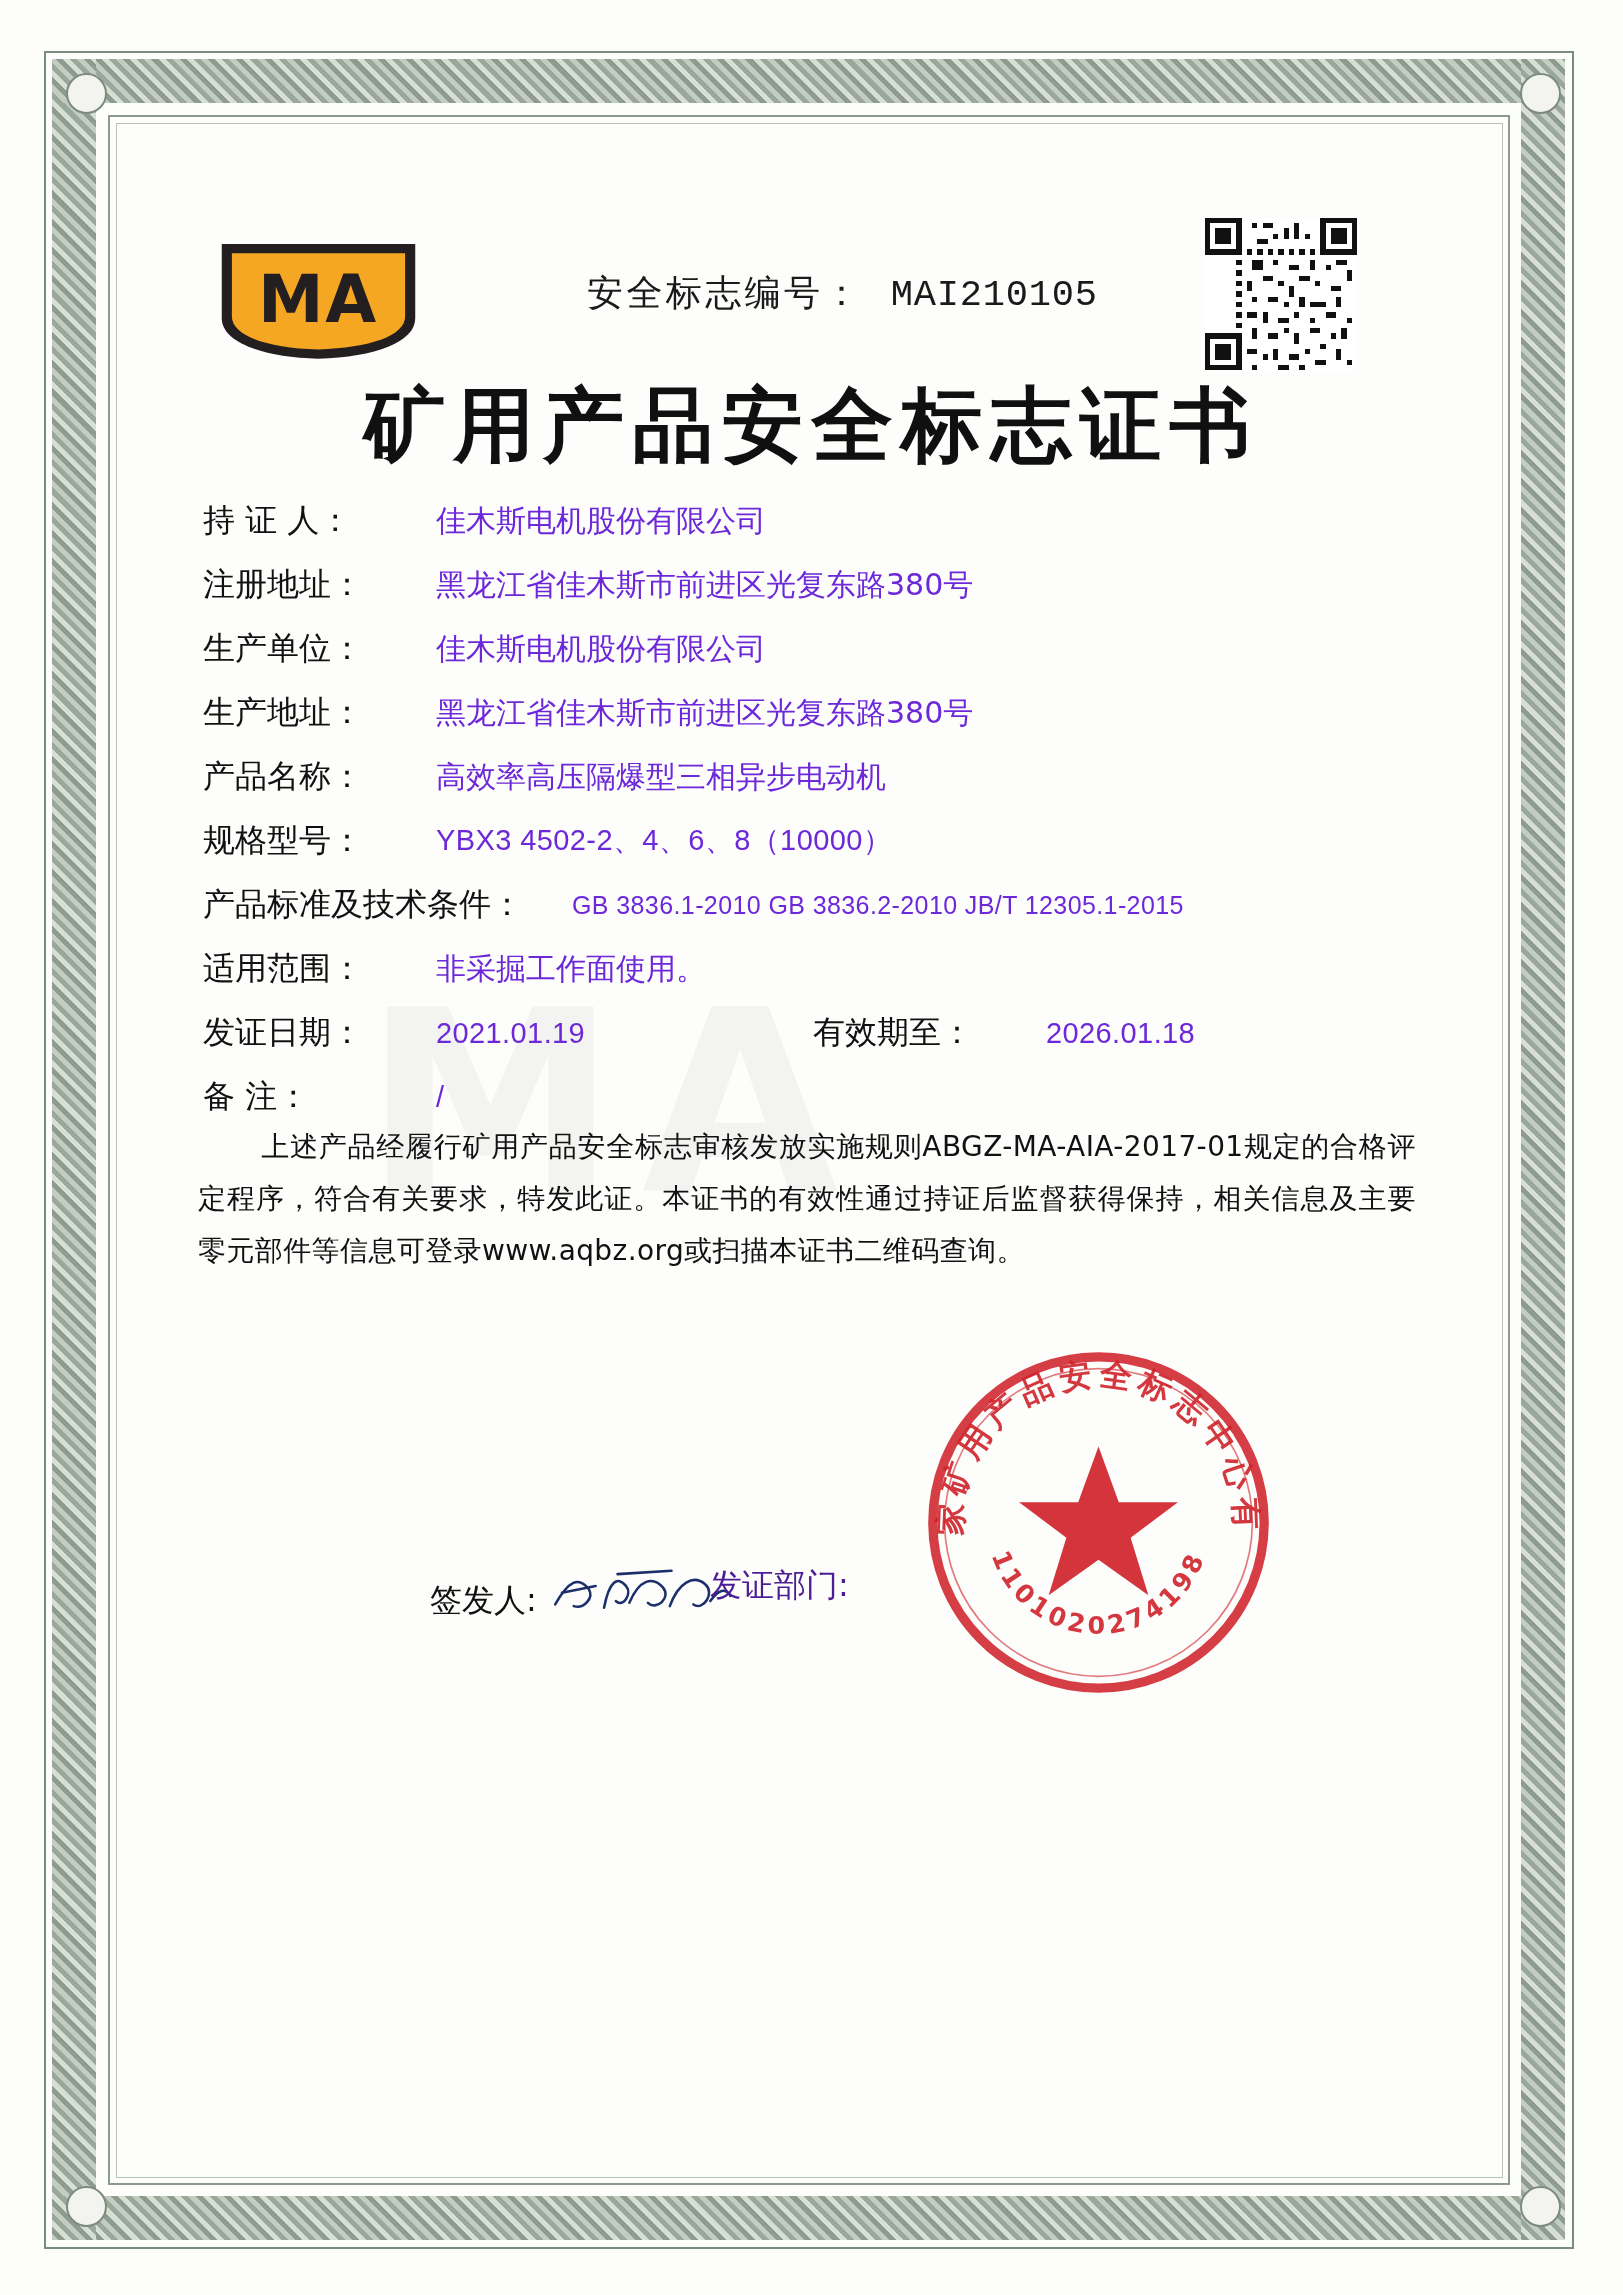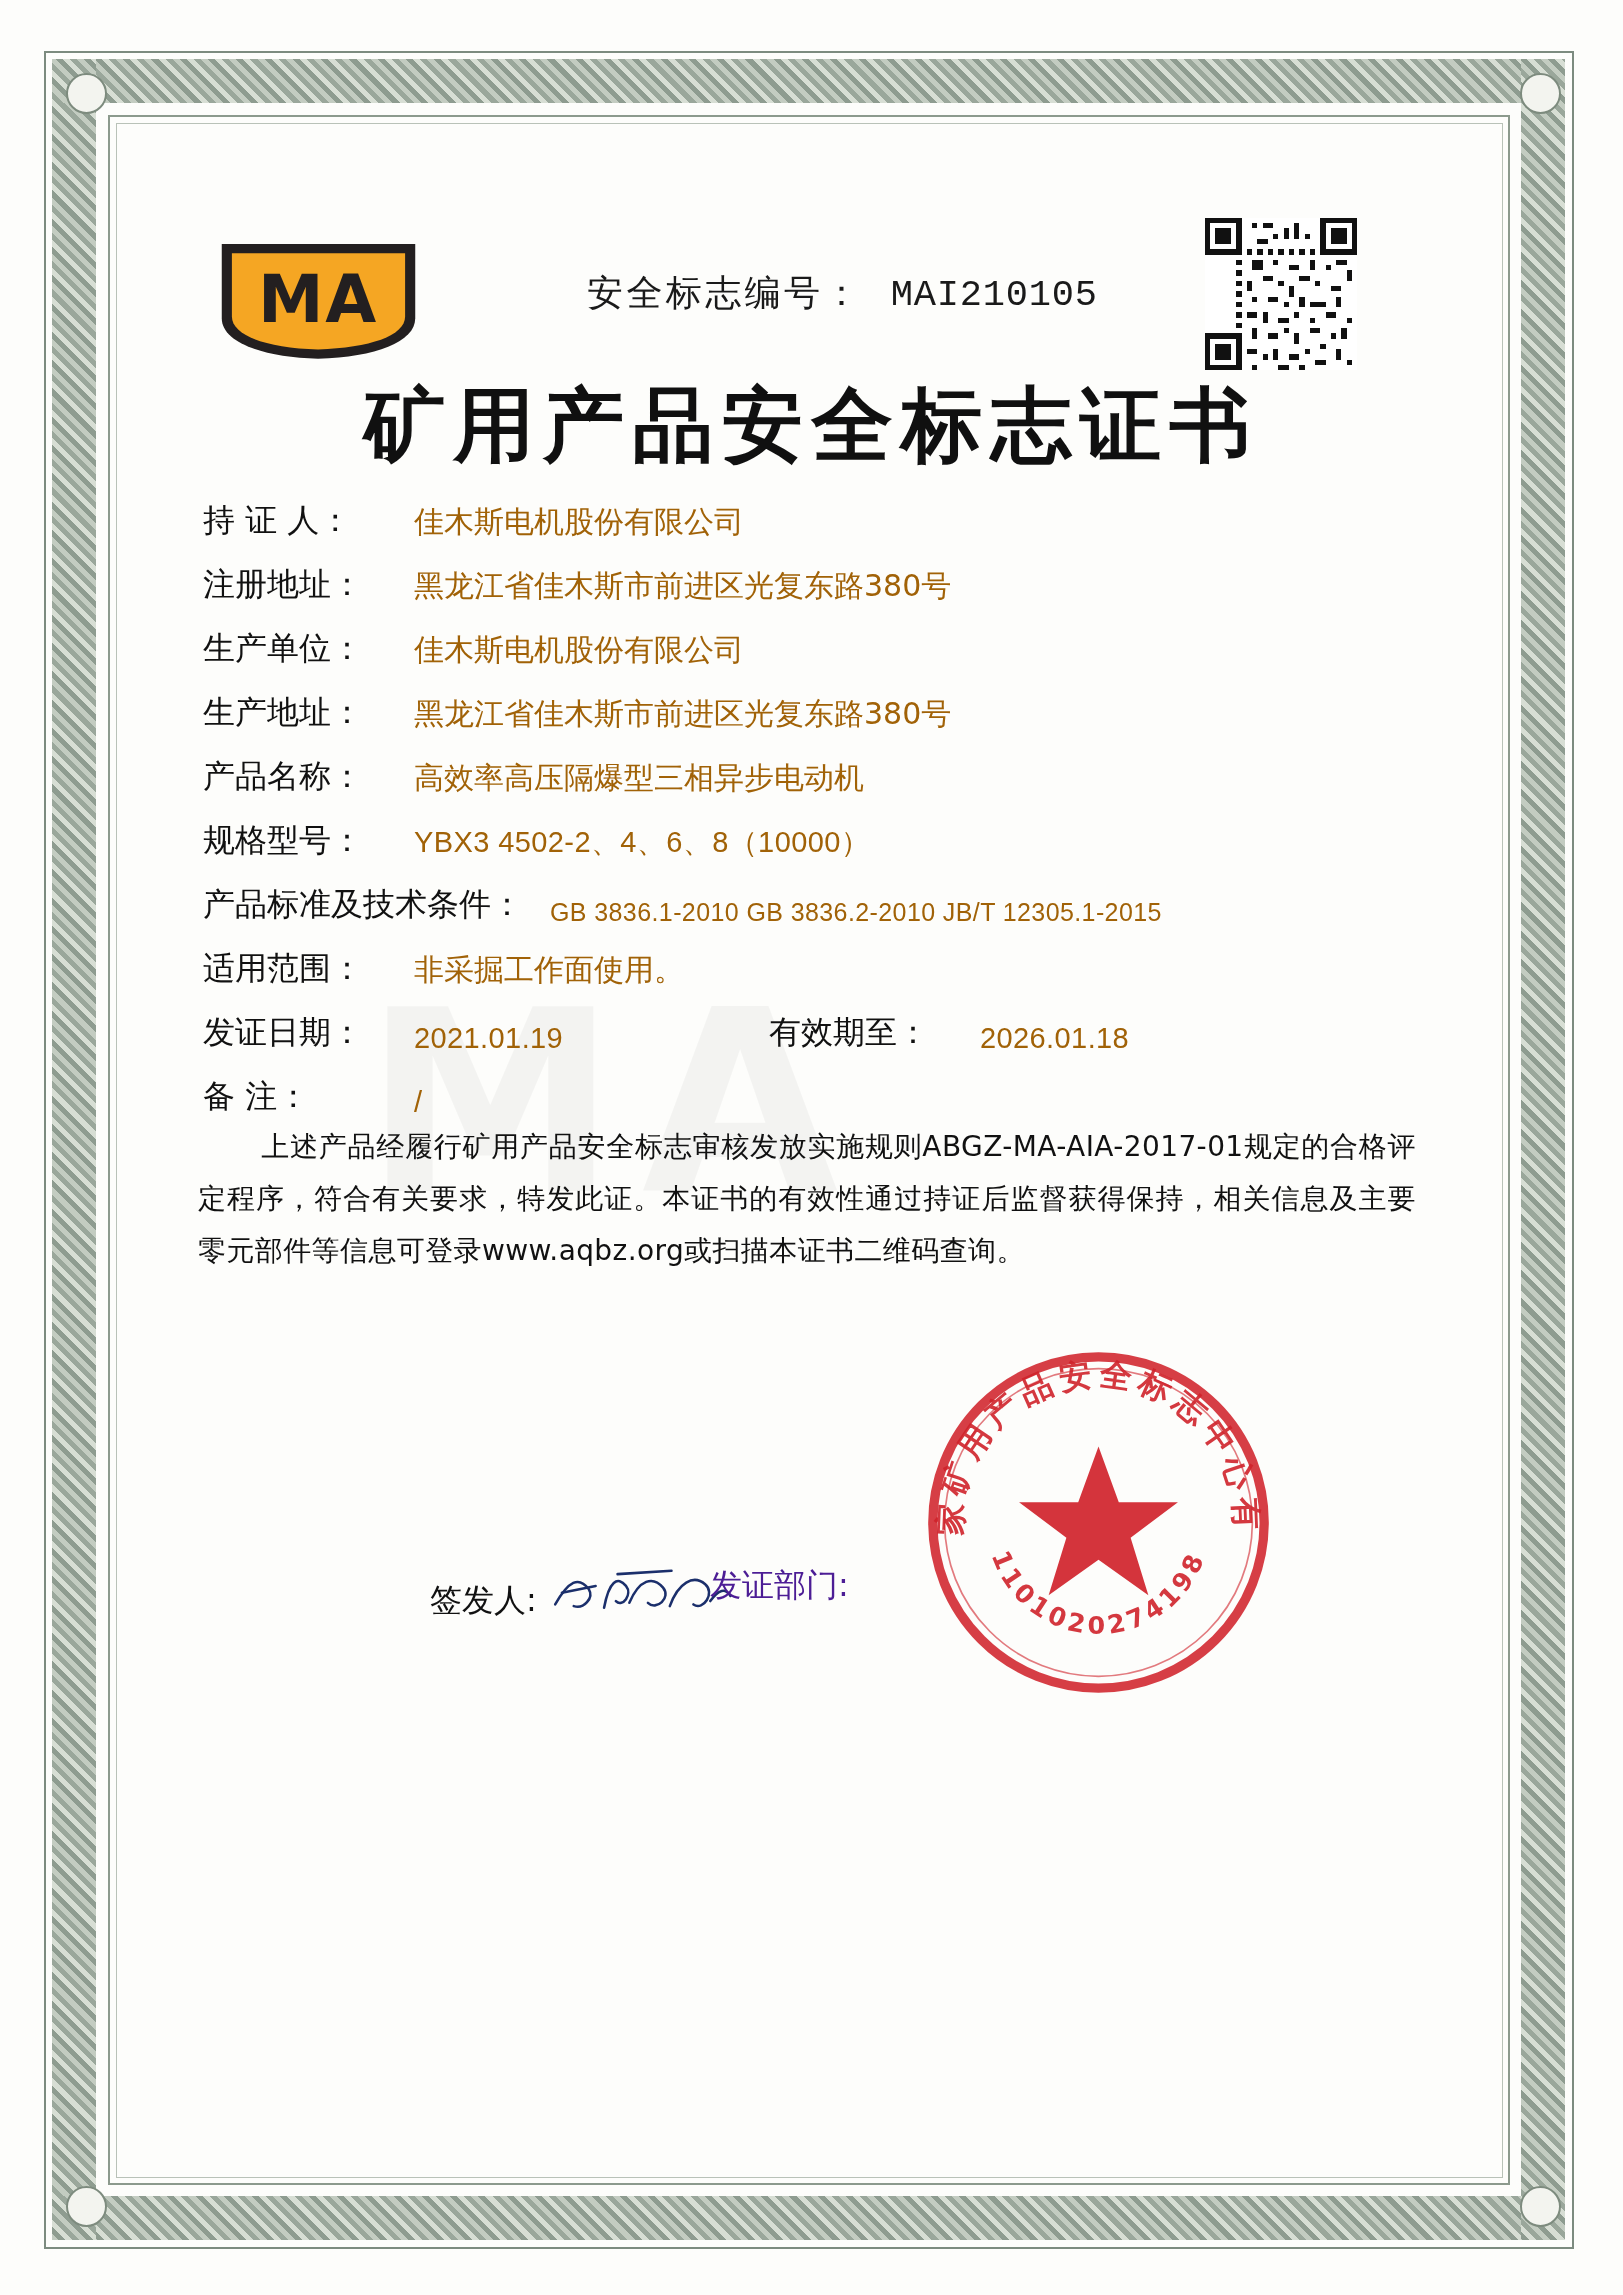--- a/index.html
+++ b/index.html
@@ -142,37 +142,38 @@
   }
 
   
   .fields {
     position: absolute;
     left: 68px; top: 355px;
     width: 1251px;
   }
   .frow {
     display: flex;
-    align-items: flex-end;
+    align-items: center;
     margin-bottom: 20px;
     min-height: 44px;
+    gap: 22px;
   }
   .flabel {
     font-size: 32px;
     color: #111;
     font-family: "DejaVu Sans", sans-serif;
     flex: 0 0 auto;
     white-space: nowrap;
   }
   .flabel.w-fixed {
     width: 211px;
   }
   .fvalue {
     font-size: 30px;
-    color: #a16207;
+    color: #6d28d9;
     font-family: "DejaVu Sans", sans-serif;
     white-space: nowrap;
   }
   .fvalue.serifnum {
     font-family: "Liberation Sans", sans-serif;
     font-size: 29px;
     letter-spacing: 0.4px;
   }
   .fvalue.small {
     font-size: 25px;

